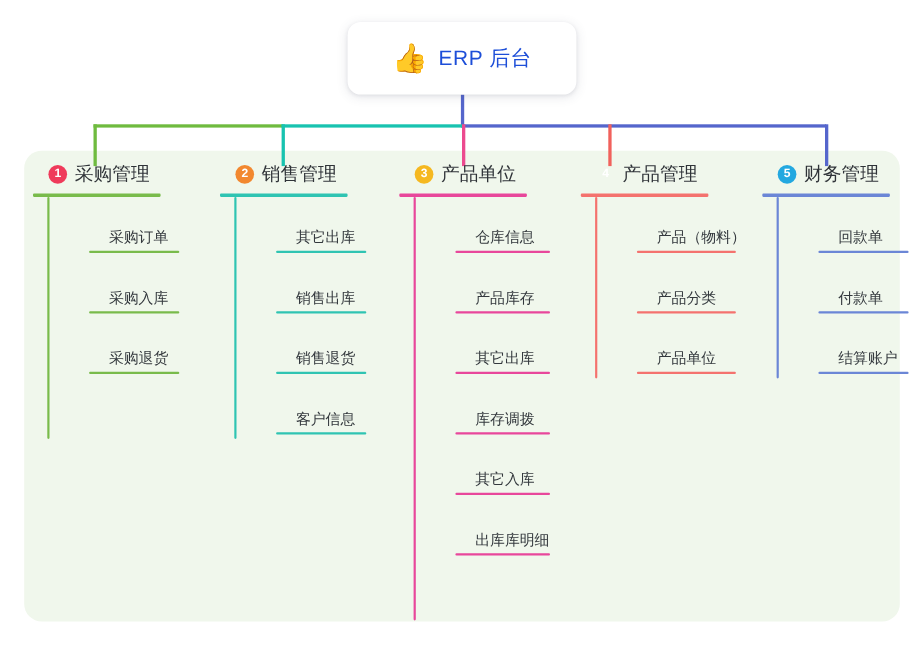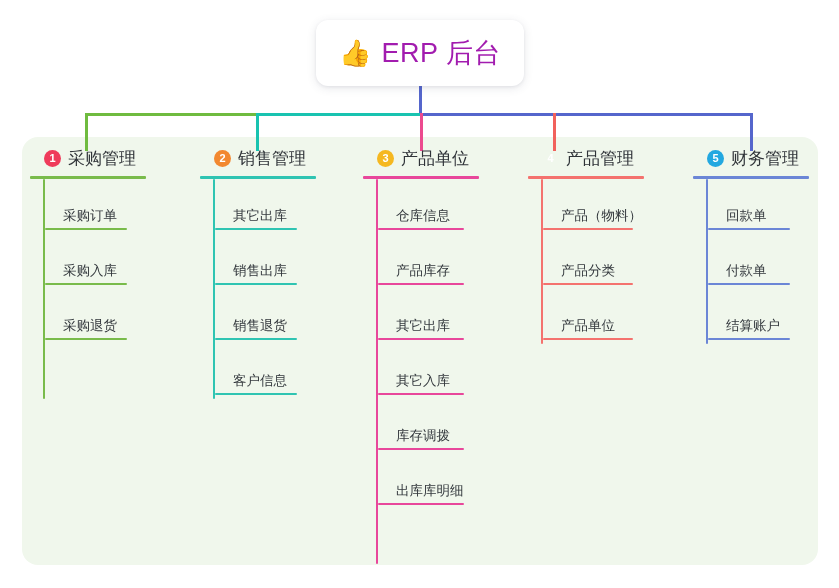--- a/index.html
+++ b/index.html
@@ -49,22 +49,22 @@
     justify-content: center;
     gap: 10px;
     box-sizing: border-box;
   }
   .root-emoji {
     font-size: 26px;
     line-height: 1;
     display: inline-block;
   }
   .root-title {
-    font-size: 27px;
-    color: #a21caf;
+    font-size: 19px;
+    color: #1d4ed8;
     letter-spacing: 0.5px;
     white-space: nowrap;
   }
 
   
   .conn {
     position: absolute;
   }
 
   
@@ -112,20 +112,21 @@
     position: absolute;
     left: 0;
     top: 0;
     width: 2px;
     border-radius: 1px;
   }
   .child {
     position: relative;
     height: 55px;
     box-sizing: border-box;
+    margin-left: 36px;
   }
   .child-label {
     position: absolute;
     left: 20px;
     bottom: 9px;
     font-size: 13.5px;
     color: #33383d;
     white-space: nowrap;
   }
   .child-rule {
@@ -223,25 +224,25 @@
           </div>
           <div class="child">
             <div class="child-label">产品库存</div>
             <div class="child-rule" style="width: 86px; background: rgb(232, 71, 155);"></div>
           </div>
           <div class="child">
             <div class="child-label">其它出库</div>
             <div class="child-rule" style="width: 86px; background: rgb(232, 71, 155);"></div>
           </div>
           <div class="child">
+            <div class="child-label">库存调拨</div>
+            <div class="child-rule" style="width: 86px; background: rgb(232, 71, 155);"></div>
+          </div>
+          <div class="child">
             <div class="child-label">其它入库</div>
-            <div class="child-rule" style="width: 86px; background: rgb(232, 71, 155);"></div>
-          </div>
-          <div class="child">
-            <div class="child-label">库存调拨</div>
             <div class="child-rule" style="width: 86px; background: rgb(232, 71, 155);"></div>
           </div>
           <div class="child">
             <div class="child-label">出库库明细</div>
             <div class="child-rule" style="width: 86px; background: rgb(232, 71, 155);"></div>
           </div>
         </div>
       </div>
       <div class="column" style="left: 528px;">
         <div class="col-head">

